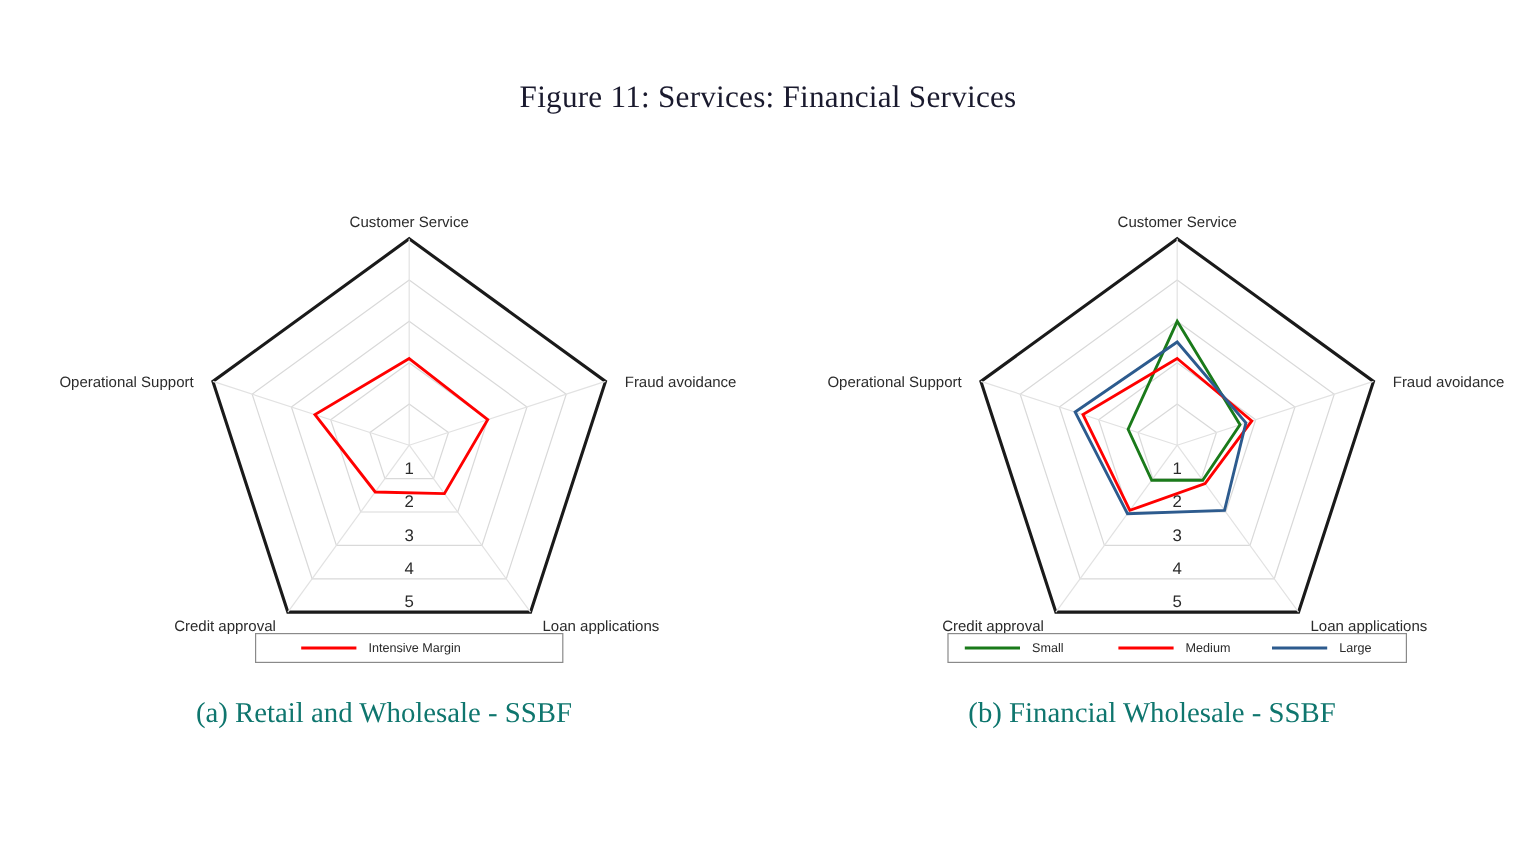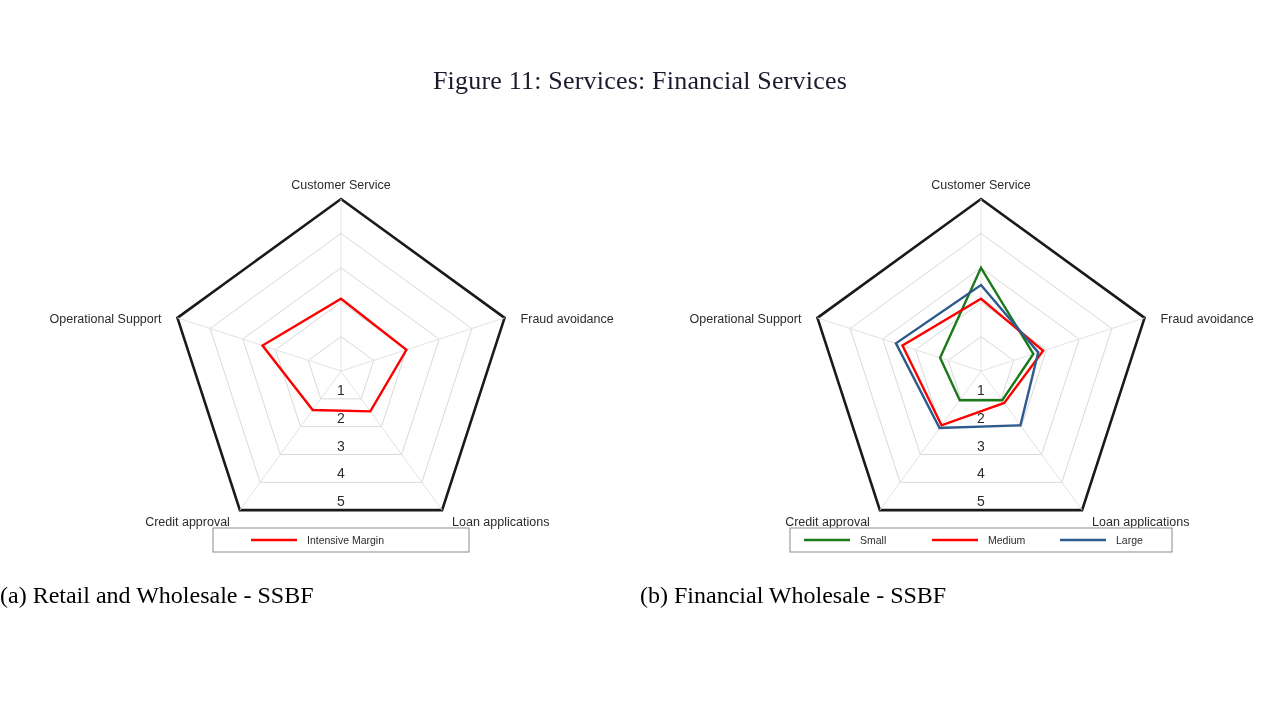--- a/index.html
+++ b/index.html
@@ -12,22 +12,22 @@
   .figure-title{
     position:absolute;left:0;top:66px;width:1280px;text-align:center;
     font-family:"Liberation Serif", serif;font-size:26px;color:#1a1a2e;
     letter-spacing:.2px;
   }
   .panel{position:absolute;top:150px;width:640px;height:470px;}
   .panel-a{left:0;}
   .panel-b{left:640px;}
   .chart-svg{position:absolute;left:0;top:0;}
   .subcaption{
-    position:absolute;top:432px;width:640px;text-align:left;
-    font-family:"Liberation Serif", serif;font-size:24px;color:#000000;
+    position:absolute;top:432px;width:640px;text-align:center;
+    font-family:"Liberation Serif", serif;font-size:24px;color:#0f766e;
   }
   .axis-label{
     font-family:"Liberation Sans", sans-serif;font-size:12.5px;fill:#2b2b2b;
   }
   .tick-label{
     font-family:"Liberation Sans", sans-serif;font-size:14px;fill:#2b2b2b;
   }
   .legend-text{
     font-family:"Liberation Sans", sans-serif;font-size:10.5px;fill:#2b2b2b;
   }

